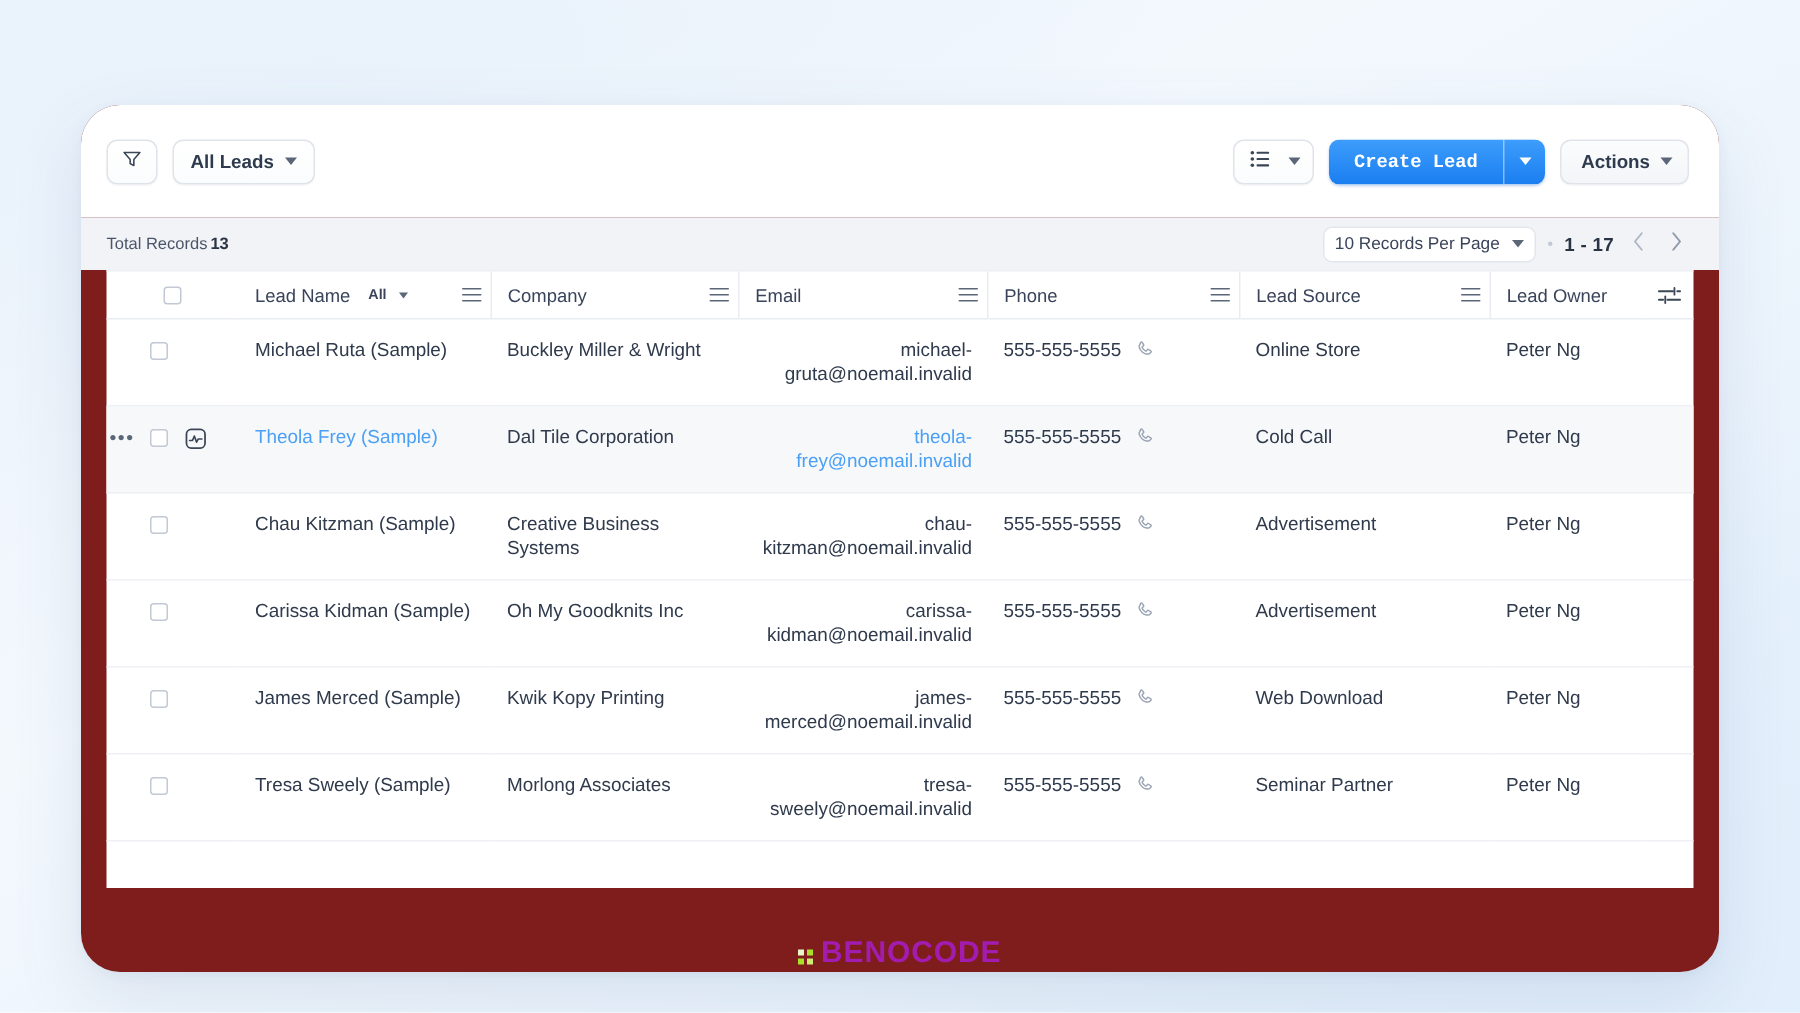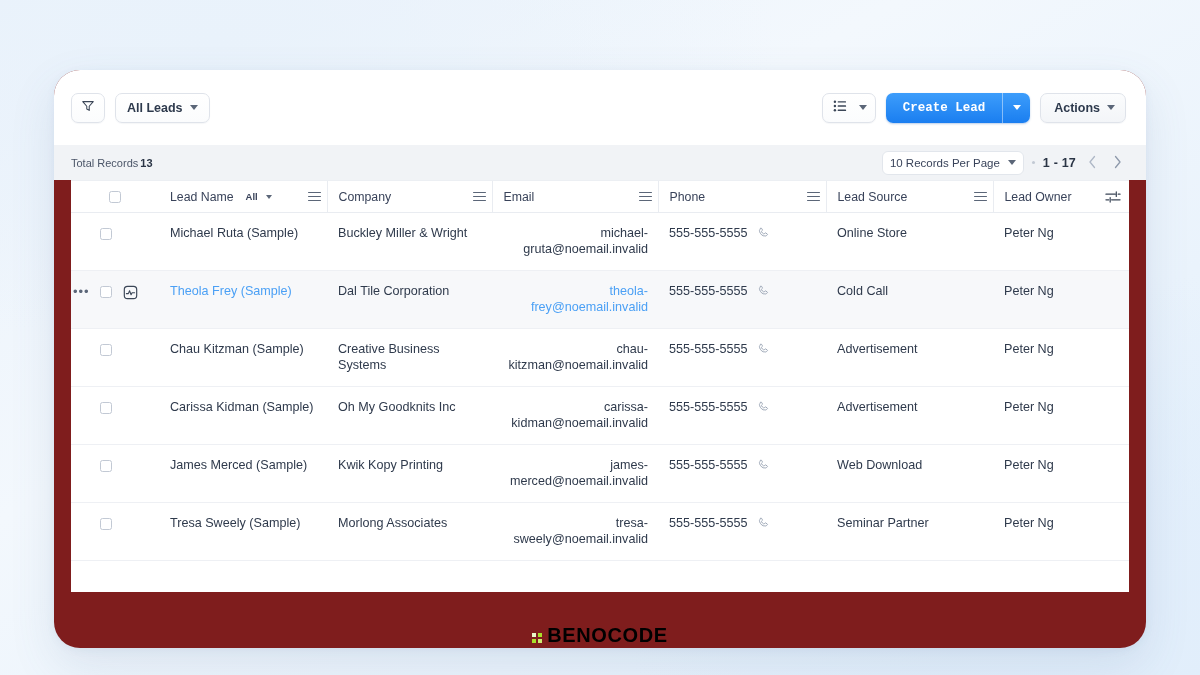--- a/index.html
+++ b/index.html
@@ -165,21 +165,21 @@
 
   
   .brand {
     position: absolute; left: 0; top: 624px; width: 100%;
     display: flex; align-items: center; justify-content: center; gap: 4px;
   }
   .brand .mark { display: flex; flex-direction: column; gap: 2px; margin-right: 1px; margin-top: 4px;}
   .brand .mark i { display:block; width:4px; height:4px; background:#a8e02a; }
   .brand .mark .r { display:flex; gap:2px; }
   .brand .name {
-    font-size: 20px; font-weight: 700; color: #000000;
+    font-size: 20px; font-weight: 700; color: #a21caf;
     letter-spacing: .6px; font-family: "Liberation Sans", sans-serif;
   }
 </style>
 </head>
 <body>
 
 <div class="app-card">
 
   <div class="toolbar">
     <div class="tb-left">

